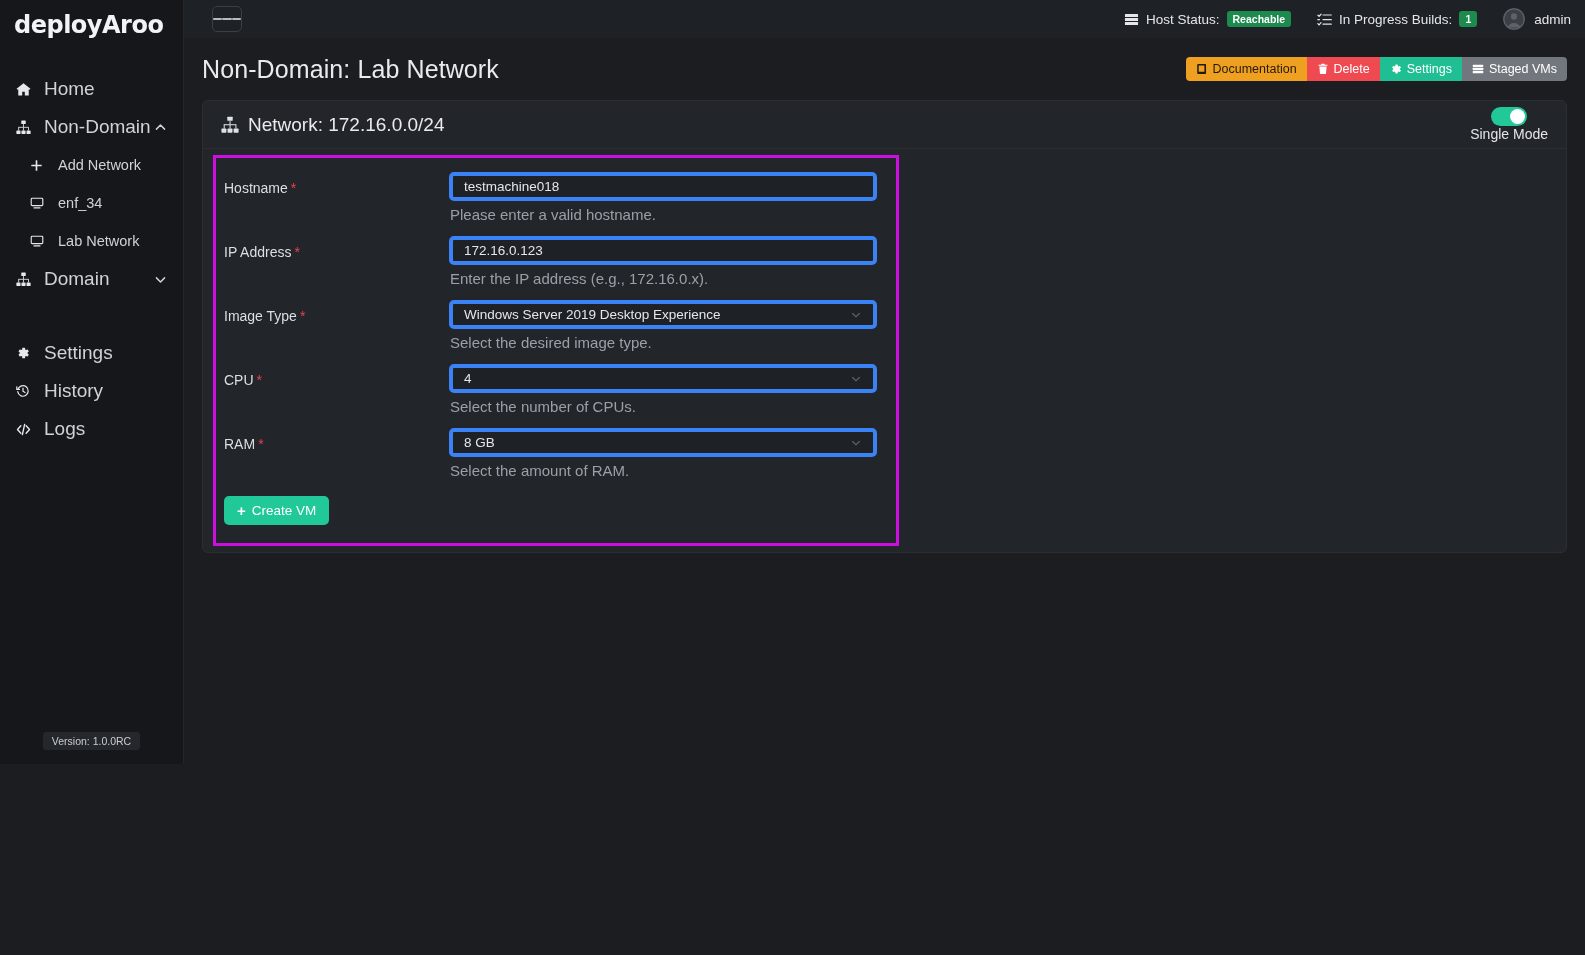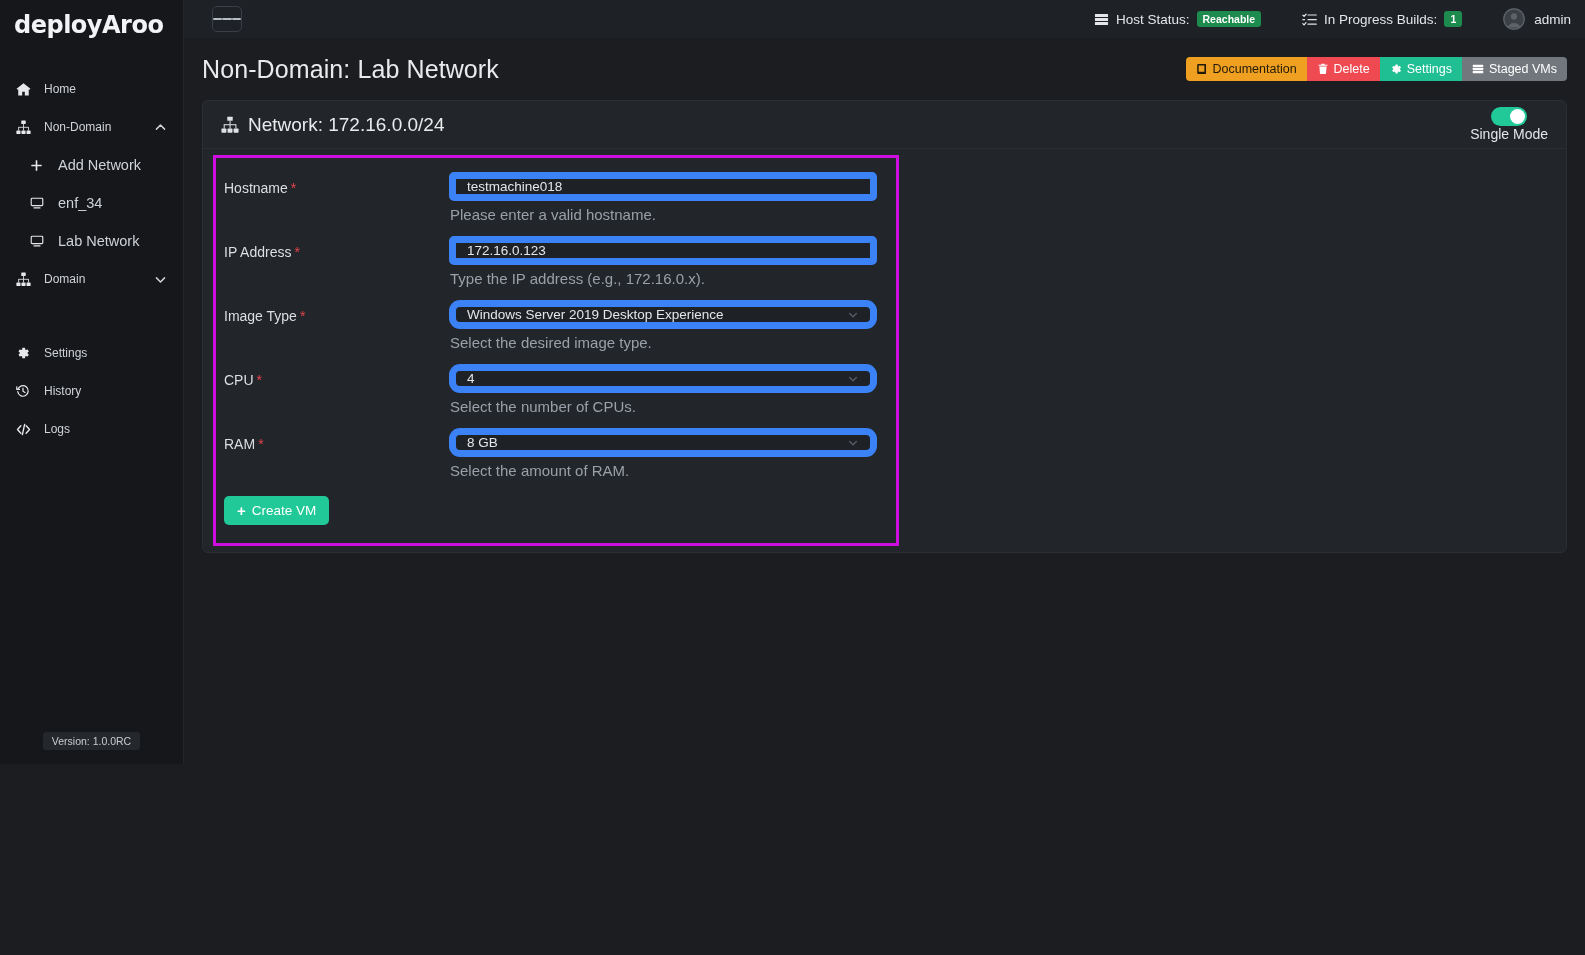--- a/index.html
+++ b/index.html
@@ -33,21 +33,21 @@
     font-weight: bold;
     letter-spacing: -0.5px;
     font-family: "DejaVu Sans", sans-serif;
   }
   .nav { margin-top: 26px; }
   .nav-item {
     display: flex; align-items: center;
     height: 38px;
     padding: 0 16px;
     color: #cfd3d8;
-    font-size: 12px;
+    font-size: 19px;
     cursor: pointer;
     position: relative;
     text-align: right;
   }
   .nav-item .ico {
     width: 22px; display: flex; align-items: center; justify-content: flex-start;
     color: #e6e8ea;
     flex: 0 0 22px;
   }
   .nav-item .lbl { margin-left: 6px; white-space: nowrap; }
@@ -92,21 +92,21 @@
   }
   .hamburger {
     width: 30px; height: 26px;
     border: 1px solid #3a3f45;
     border-radius: 5px;
     display: flex; align-items: center; justify-content: center;
     cursor: pointer;
     margin-left: 14px;
   }
   .hamburger span { display:block; width: 13px; height: 2px; background: #b6bbc1; margin: 1.2px 0; border-radius: 1px;}
-  .topbar-right { margin-left: auto; display: flex; align-items: center; gap: 15px; }
+  .topbar-right { margin-left: auto; display: flex; align-items: center; gap: 0px; }
   .tb-item {
     display: flex; align-items: center;
     color: #e4e6e9;
     font-size: 13.5px;
     margin-left: 26px;
     white-space: nowrap;
   }
   .tb-item .ico { margin-right: 7px; display: flex; align-items: center; color: #e4e6e9; }
   .badge-green {
     background: #1d8a4e;
@@ -198,30 +198,30 @@
     color: #dcdfe3;
     font-size: 14px;
     padding-top: 8px;
     white-space: nowrap;
   }
   .req { color: #e8454b; margin-left: 3px; }
   .form-field { flex: 1; max-width: 428px; }
   .txt-input, .sel-input {
     width: 428px; height: 29px;
     background: #1e2126;
-    border: 7px solid #3b82f6;
+    border: 4px solid #3b82f6;
     border-radius: 5px;
     color: #e4e6e9;
     font-size: 13.5px;
     font-family: "Liberation Sans", sans-serif;
     padding: 0 11px;
     display: flex; align-items: center;
     outline: none;
   }
-  .sel-input { justify-content: space-between; cursor: pointer; border-radius: 11px; }
+  .sel-input { justify-content: space-between; cursor: pointer; }
   .sel-chev { color: #5b6066; display: flex; align-items: center; }
   .help-text {
     color: #9aa0a8;
     font-size: 15px;
     margin-top: 5px;
     margin-bottom: 11px;
     padding-left: 1px;
   }
   .create-btn {
     display: inline-flex; align-items: center;
@@ -509,21 +509,21 @@
           </div>
         </div>
 
         
         <div class="form-row">
           <div class="form-label">
             <span>IP Address</span><span class="req">*</span>
           </div>
           <div class="form-field">
             <input class="txt-input" type="text" value="172.16.0.123" placeholder="Enter IP address" style="">
-            <div class="help-text">Type the IP address (e.g., 172.16.0.x).</div>
+            <div class="help-text">Enter the IP address (e.g., 172.16.0.x).</div>
           </div>
         </div>
 
         
         <div class="form-row">
           <div class="form-label">
             <span>Image Type</span><span class="req">*</span>
           </div>
           <div class="form-field">
             <div class="sel-input">

